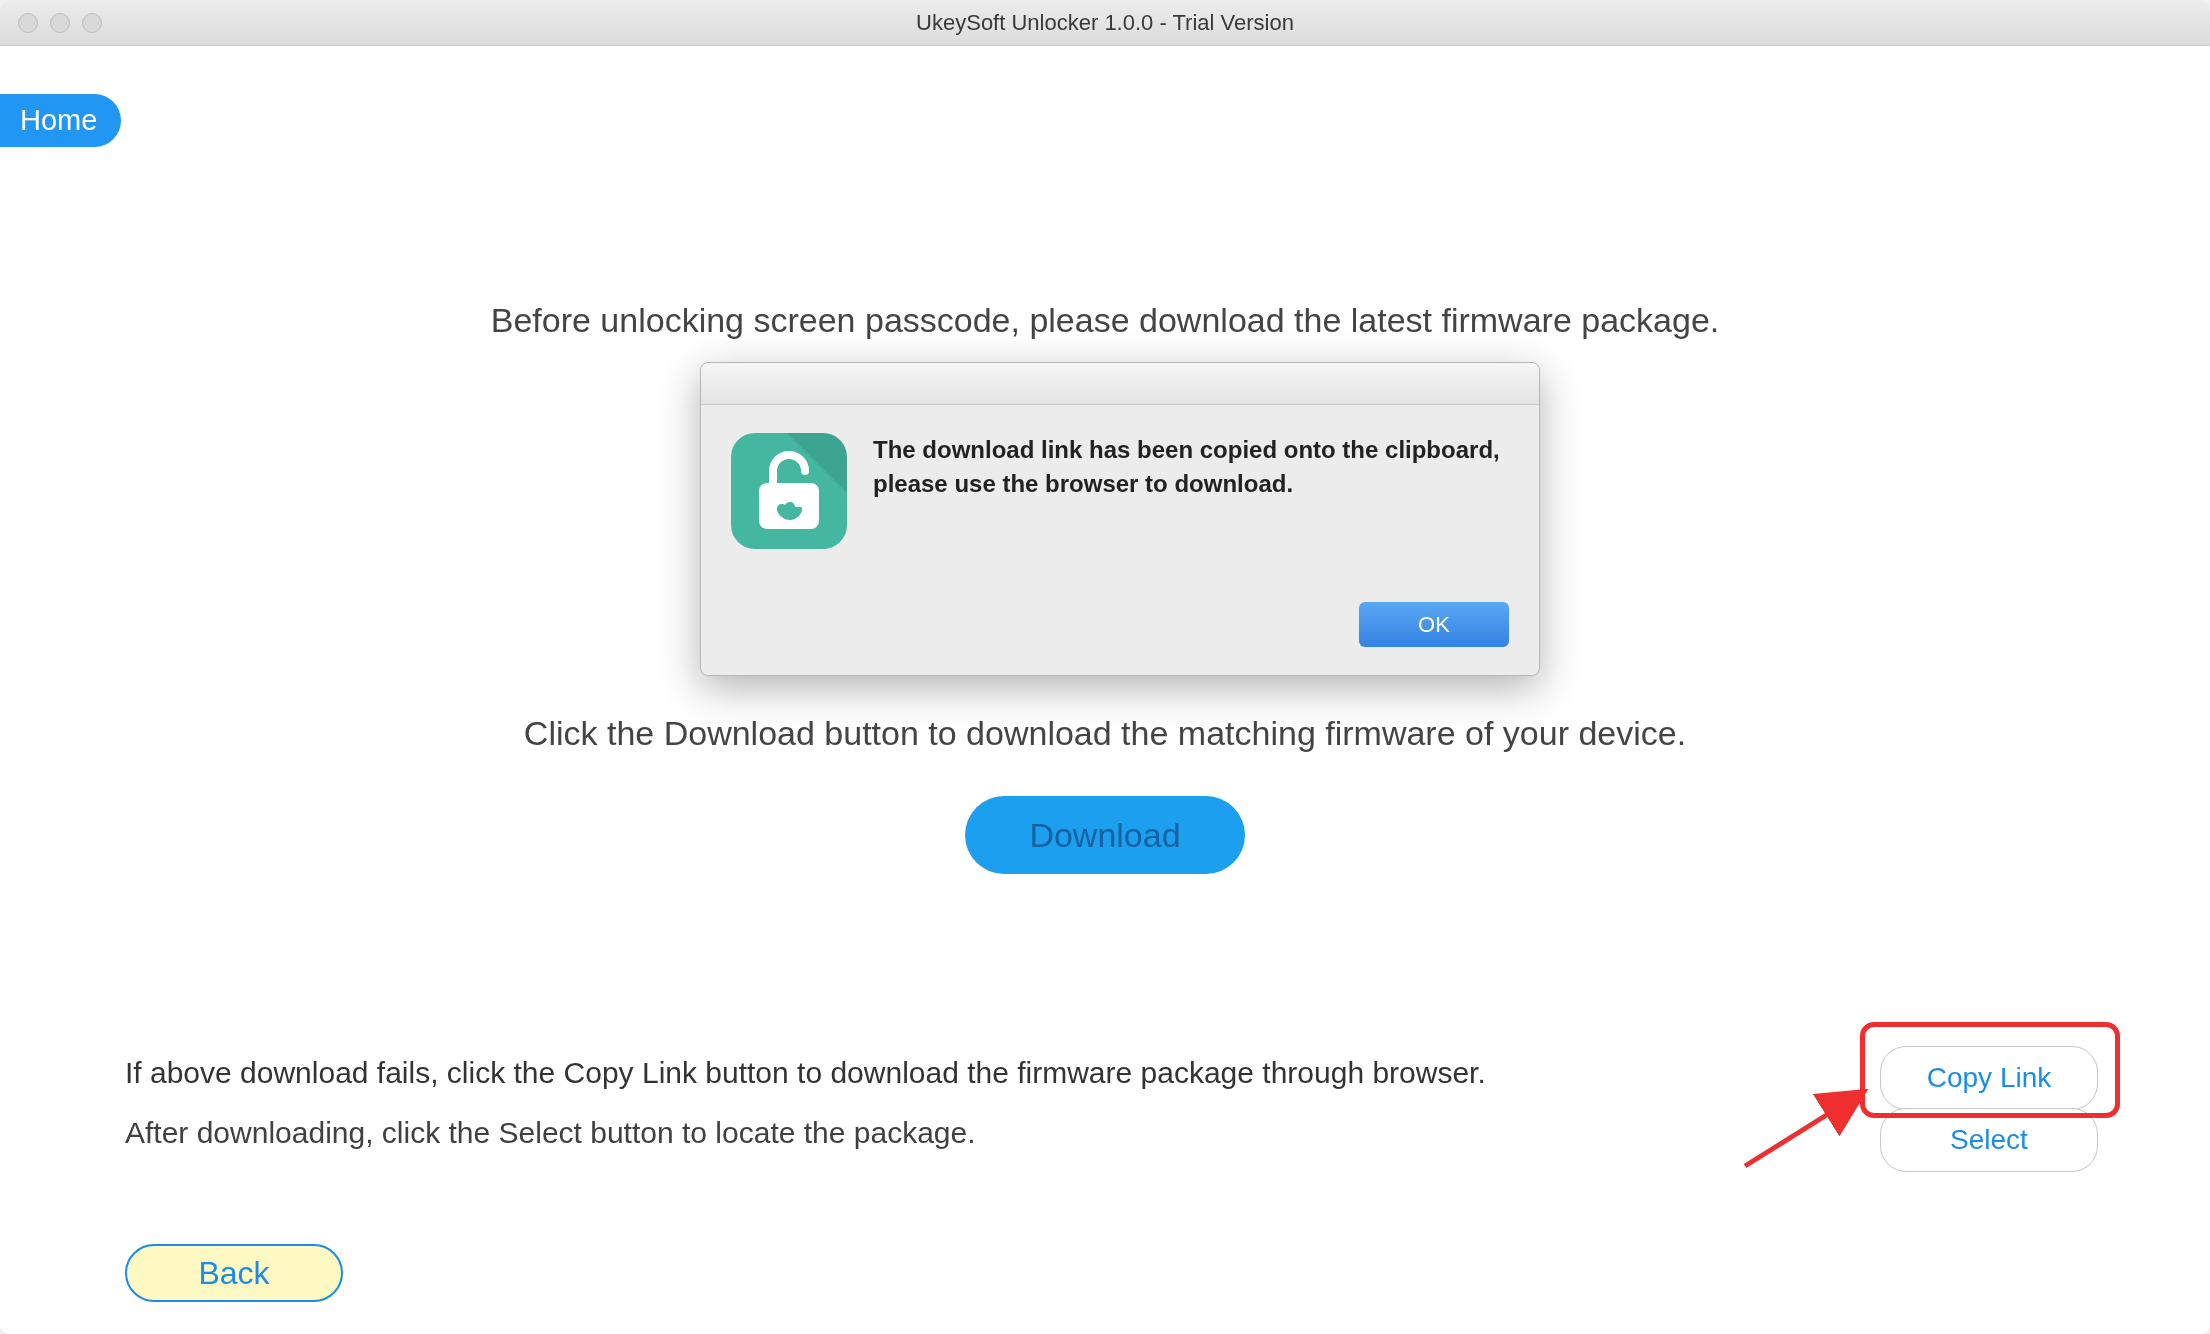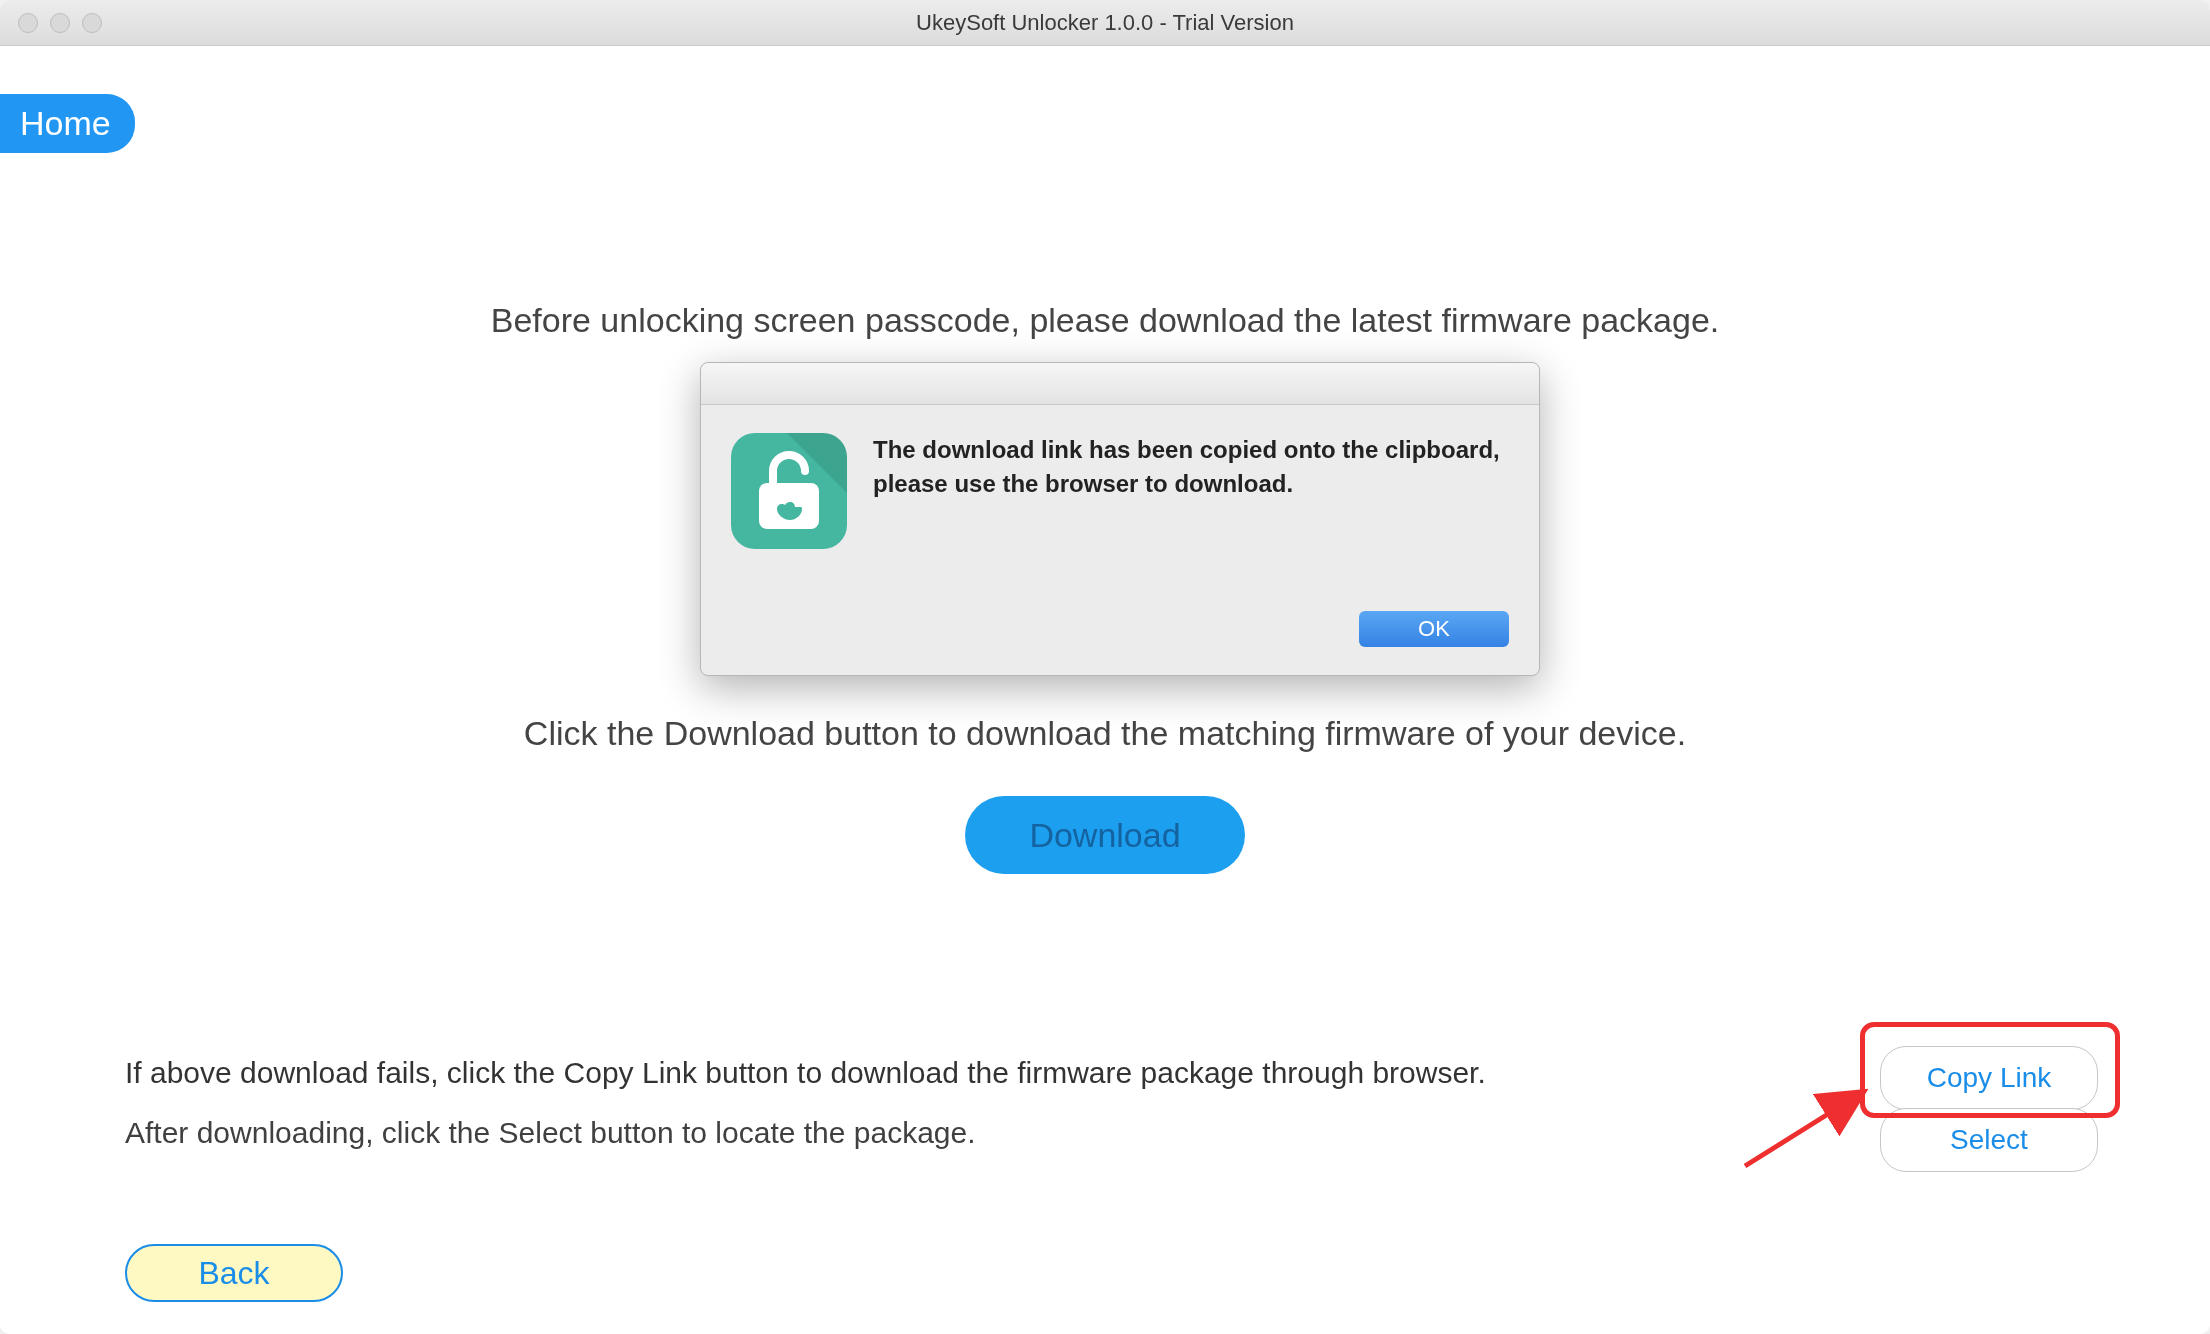--- a/index.html
+++ b/index.html
@@ -51,21 +51,21 @@
       width: 100%;
       height: calc(100% - 46px);
       background: #fff;
     }
     .home-tab {
       position: absolute;
       top: 48px;
       left: 0;
       background: #2196f3;
       color: #fff;
-      font-size: 34px;
+      font-size: 29px;
       padding: 10px 24px 10px 20px;
       border-top-right-radius: 28px;
       border-bottom-right-radius: 28px;
       cursor: pointer;
     }
     .heading {
       position: absolute;
       top: 135px;
       left: 50%;
       transform: translateX(-50%);
@@ -219,21 +219,21 @@
       font-size: 24px;
       font-weight: 600;
       color: #222;
       line-height: 1.4;
     }
     .dialog-ok {
       position: absolute;
       bottom: 28px;
       right: 30px;
       width: 150px;
-      height: 36px;
+      height: 45px;
       background: linear-gradient(to bottom, #5aa7f4, #3482e4);
       color: #fff;
       font-size: 22px;
       border: none;
       border-radius: 6px;
       cursor: pointer;
     }
   </style>
 </head>
 <body>

